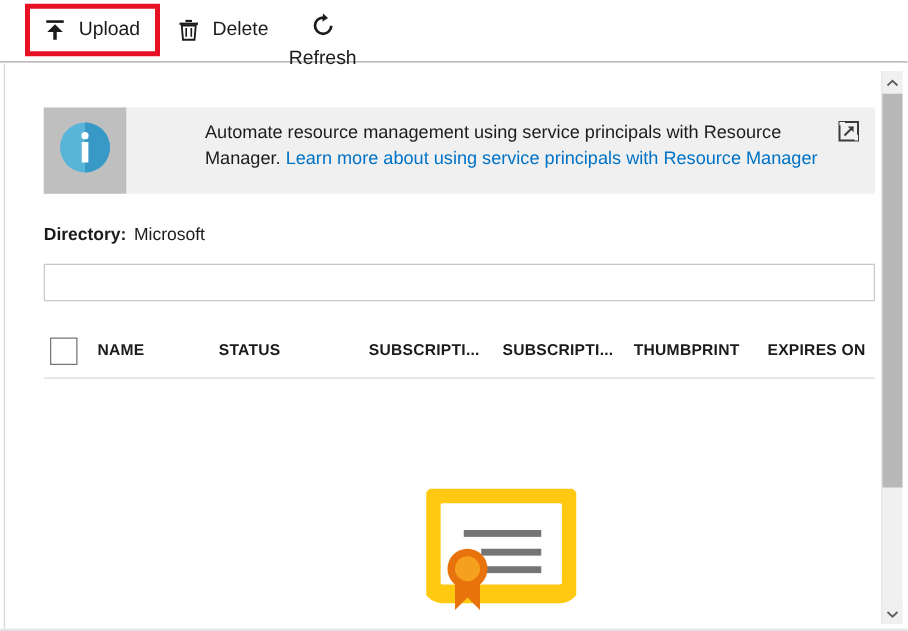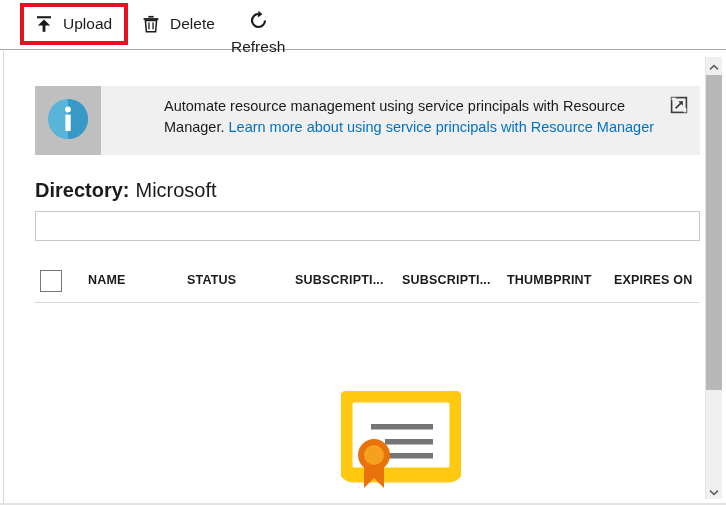--- a/index.html
+++ b/index.html
@@ -129,21 +129,21 @@
     width: 18px;
     height: 18px;
     cursor: pointer;
   }
 
   
   #directory-row {
     position: absolute;
     left: 35px;
     top: 179px;
-    font-size: 20px;
+    font-size: 14px;
     display: flex;
     gap: 6px;
     align-items: baseline;
     color: #1b1b1b;
   }
   #directory-label { font-weight: bold; }
   #directory-value { font-weight: normal; text-align: right; }
 
   
   #filter-input {
@@ -184,22 +184,22 @@
   .col-head {
     position: absolute;
     top: 7px;
     font-size: 12.5px;
     font-weight: bold;
     letter-spacing: 0.2px;
     color: #1b1b1b;
     white-space: nowrap;
     cursor: pointer;
   }
-  #col-name { left: 53px; }
-  #col-status { left: 152px; }
+  #col-name { left: 43px; }
+  #col-status { left: 140px; }
   #col-subscription-1 { left: 260px; }
   #col-subscription-2 { left: 367px; }
   #col-thumbprint { left: 472px; }
   #col-expires-on { left: 579px; }
 
   #header-divider {
     position: absolute;
     left: 35px;
     top: 302px;
     width: 665px;

